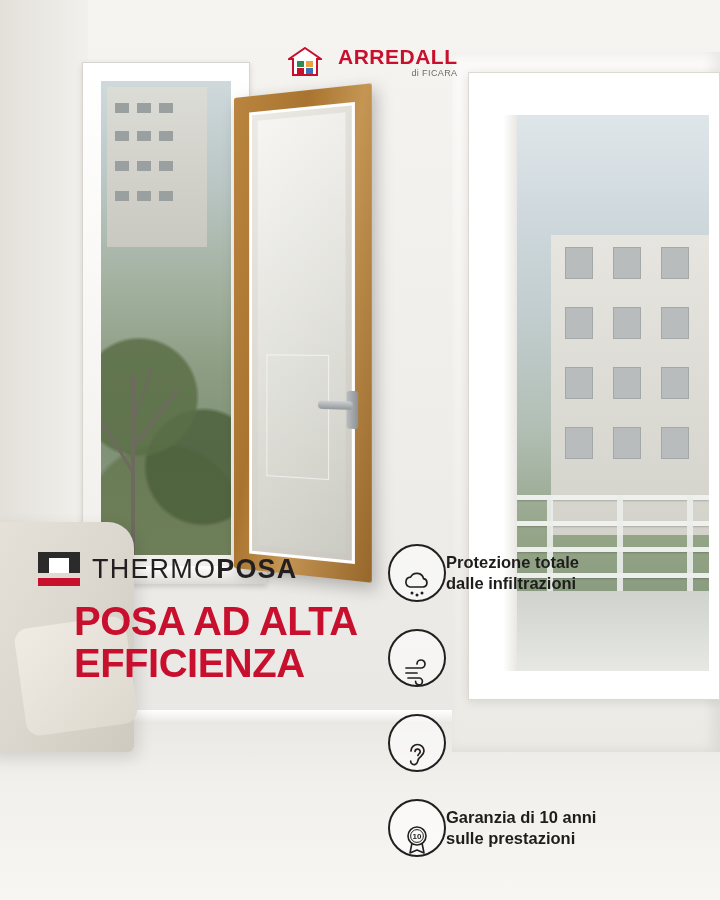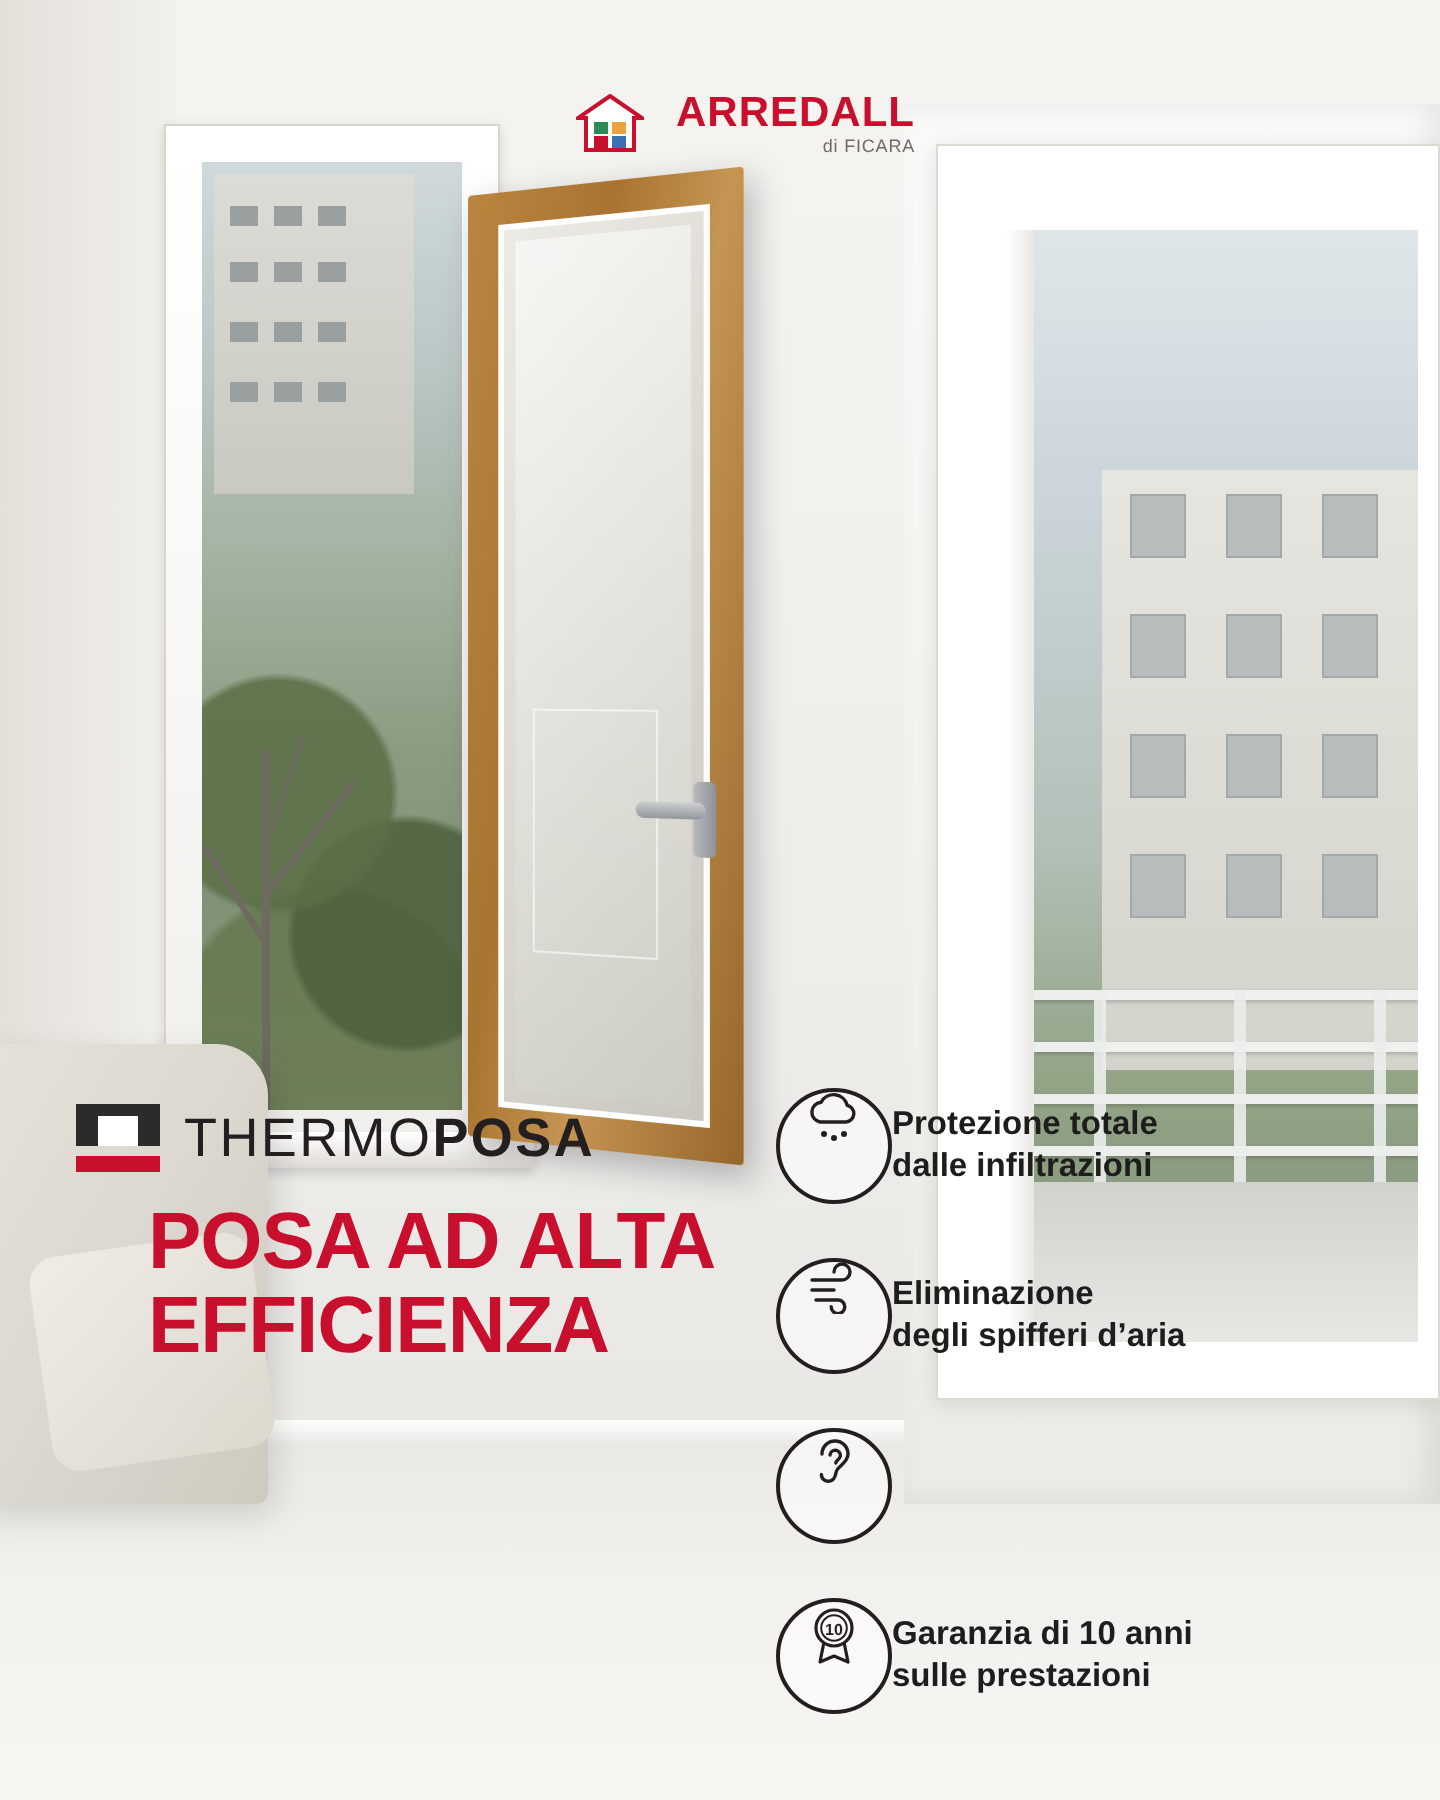--- a/index.html
+++ b/index.html
@@ -325,21 +325,21 @@
     display: flex;
     align-items: center;
     height: 85px;
   }
   .feat-icon {
     flex: 0 0 auto;
     width: 54px; height: 54px;
     border: 2px solid #231f20;
     border-radius: 50%;
     display: flex;
-    align-items: flex-start;
+    align-items: flex-end;
     justify-content: center;
     background: rgba(255,255,255,0.55);
   }
   .feat-text {
     font-size: 16.5px;
     font-weight: 700;
     line-height: 1.25;
     color: #1d1d1b;
     white-space: pre-line;
   }
@@ -478,22 +478,20 @@
     </div>
 
     <div class="feature">
       <span class="feat-icon">
         <svg width="30" height="26" viewBox="0 0 30 26" aria-hidden="true">
           <path d="M4 9 h15 a4 4 0 1 0 -4 -4" fill="none" stroke="#231f20" stroke-width="1.7" stroke-linecap="round"></path>
           <path d="M4 14 h11" fill="none" stroke="#231f20" stroke-width="1.7" stroke-linecap="round"></path>
           <path d="M6 19 h11 a3.4 3.4 0 1 1 -3.4 3.4" fill="none" stroke="#231f20" stroke-width="1.7" stroke-linecap="round"></path>
         </svg>
       </span>
-      <span class="feat-text">Eliminazione
-degli spifferi d’aria</span>
     </div>
 
     <div class="feature">
       <span class="feat-icon">
         <svg width="26" height="30" viewBox="0 0 26 30" aria-hidden="true">
           <path d="M7 11 a6.5 6.5 0 1 1 13 0 c0 4 -4 5.5 -5.5 8 c-1 1.6 -0.4 4.6 -3.2 5.4 c-2.6 0.8 -4.6 -1 -4.6 -3.2" fill="none" stroke="#231f20" stroke-width="1.7" stroke-linecap="round"></path>
           <path d="M11 11.5 a2.6 2.6 0 1 1 5.2 0.4 c-0.1 1.6 -2 2 -2.3 3.6" fill="none" stroke="#231f20" stroke-width="1.7" stroke-linecap="round"></path>
         </svg>
       </span>
     </div>

